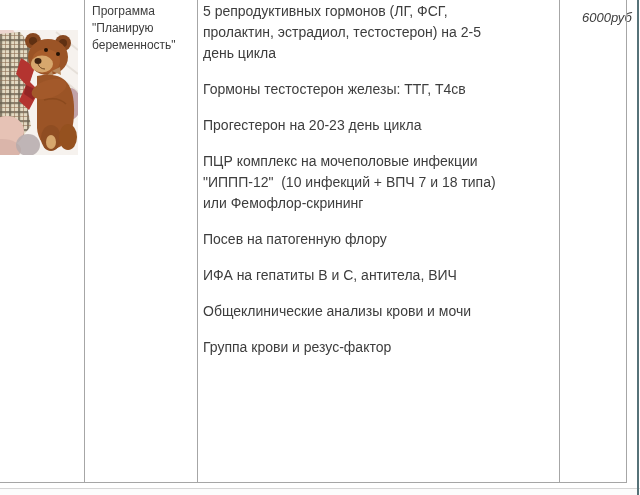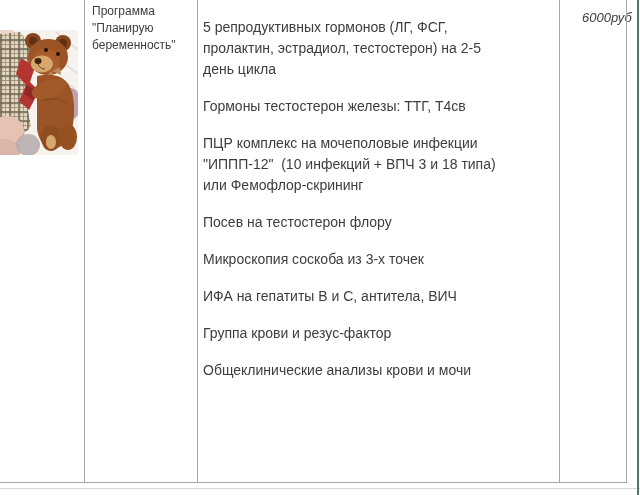--- a/index.html
+++ b/index.html
@@ -7,21 +7,21 @@
     position:relative;width:640px;height:495px;overflow:hidden;background:#fff;
     font-family:"Liberation Sans","DejaVu Sans",sans-serif;color:#3d3d3d;
   }
   
   .cell{position:absolute;top:0;box-sizing:border-box;background:#fff;}
   .cell-photo{left:0;width:84px;height:482px;}
   .cell-name{left:85px;width:112px;height:482px;padding:3px 8px 0 7px;
              font-size:12px;line-height:17px;}
   .cell-services{left:198px;width:361px;height:482px;padding:1px 10px 0 5px;
              font-size:14px;line-height:21px;}
-  .cell-services p{margin:16px 0 15px 0;white-space:pre-wrap;}
+  .cell-services p{margin:0 0 15px 0;white-space:pre-wrap;}
   .cell-price{left:577px;width:66px;height:482px;padding:9px 4px 0 5px;
              font-size:13px;line-height:17px;font-style:italic;}
   
   .vline{position:absolute;top:0;width:1px;height:483px;background:#a6a6a6;}
   .v1{left:84px;} .v2{left:197px;} .v3{left:559px;} .v4{left:626px;}
   .hline-row{position:absolute;left:0;top:482px;width:627px;height:1px;background:#a6a6a6;}
   .hline-light{position:absolute;left:0;top:488px;width:640px;height:1px;background:#d6d6d6;}
   .below-strip{position:absolute;left:0;top:489px;width:640px;height:6px;background:#fcfcfc;}
   .page-edge{position:absolute;left:637px;top:0;width:2px;height:495px;background:#567278;}
   
@@ -91,28 +91,28 @@
 
   <div class="cell cell-name">
     <span>Программа "Планирую беременность"</span>
   </div>
 
   <div class="cell cell-services">
     <p>5 репродуктивных гормонов (ЛГ, ФСГ,
 пролактин, эстрадиол, тестостерон) на 2-5
 день цикла</p>
     <p>Гормоны тестостерон железы: ТТГ, Т4св</p>
+    <p>Прогестерон на 20-23 день цикла</p>
     <p>ПЦР комплекс на мочеполовые инфекции
-"ИППП-12"  (10 инфекций + ВПЧ 3 и 18 типа)
+"ИППП-12"  (10 инфекций + ВПЧ 7 и 18 типа)
 или Фемофлор-скрининг</p>
-    <p>Посев на тестостерон флору</p>
-    <p>Микроскопия соскоба из 3-х точек</p>
+    <p>Посев на патогенную флору</p>
     <p>ИФА на гепатиты В и С, антитела, ВИЧ</p>
+    <p>Общеклинические анализы крови и мочи</p>
     <p>Группа крови и резус-фактор</p>
-    <p>Общеклинические анализы крови и мочи</p>
   </div>
 
   <div class="cell cell-price">
     <span>6000руб</span>
   </div>
 
   <div class="vline v1"></div>
   <div class="vline v2"></div>
   <div class="vline v3"></div>
   <div class="vline v4"></div>

